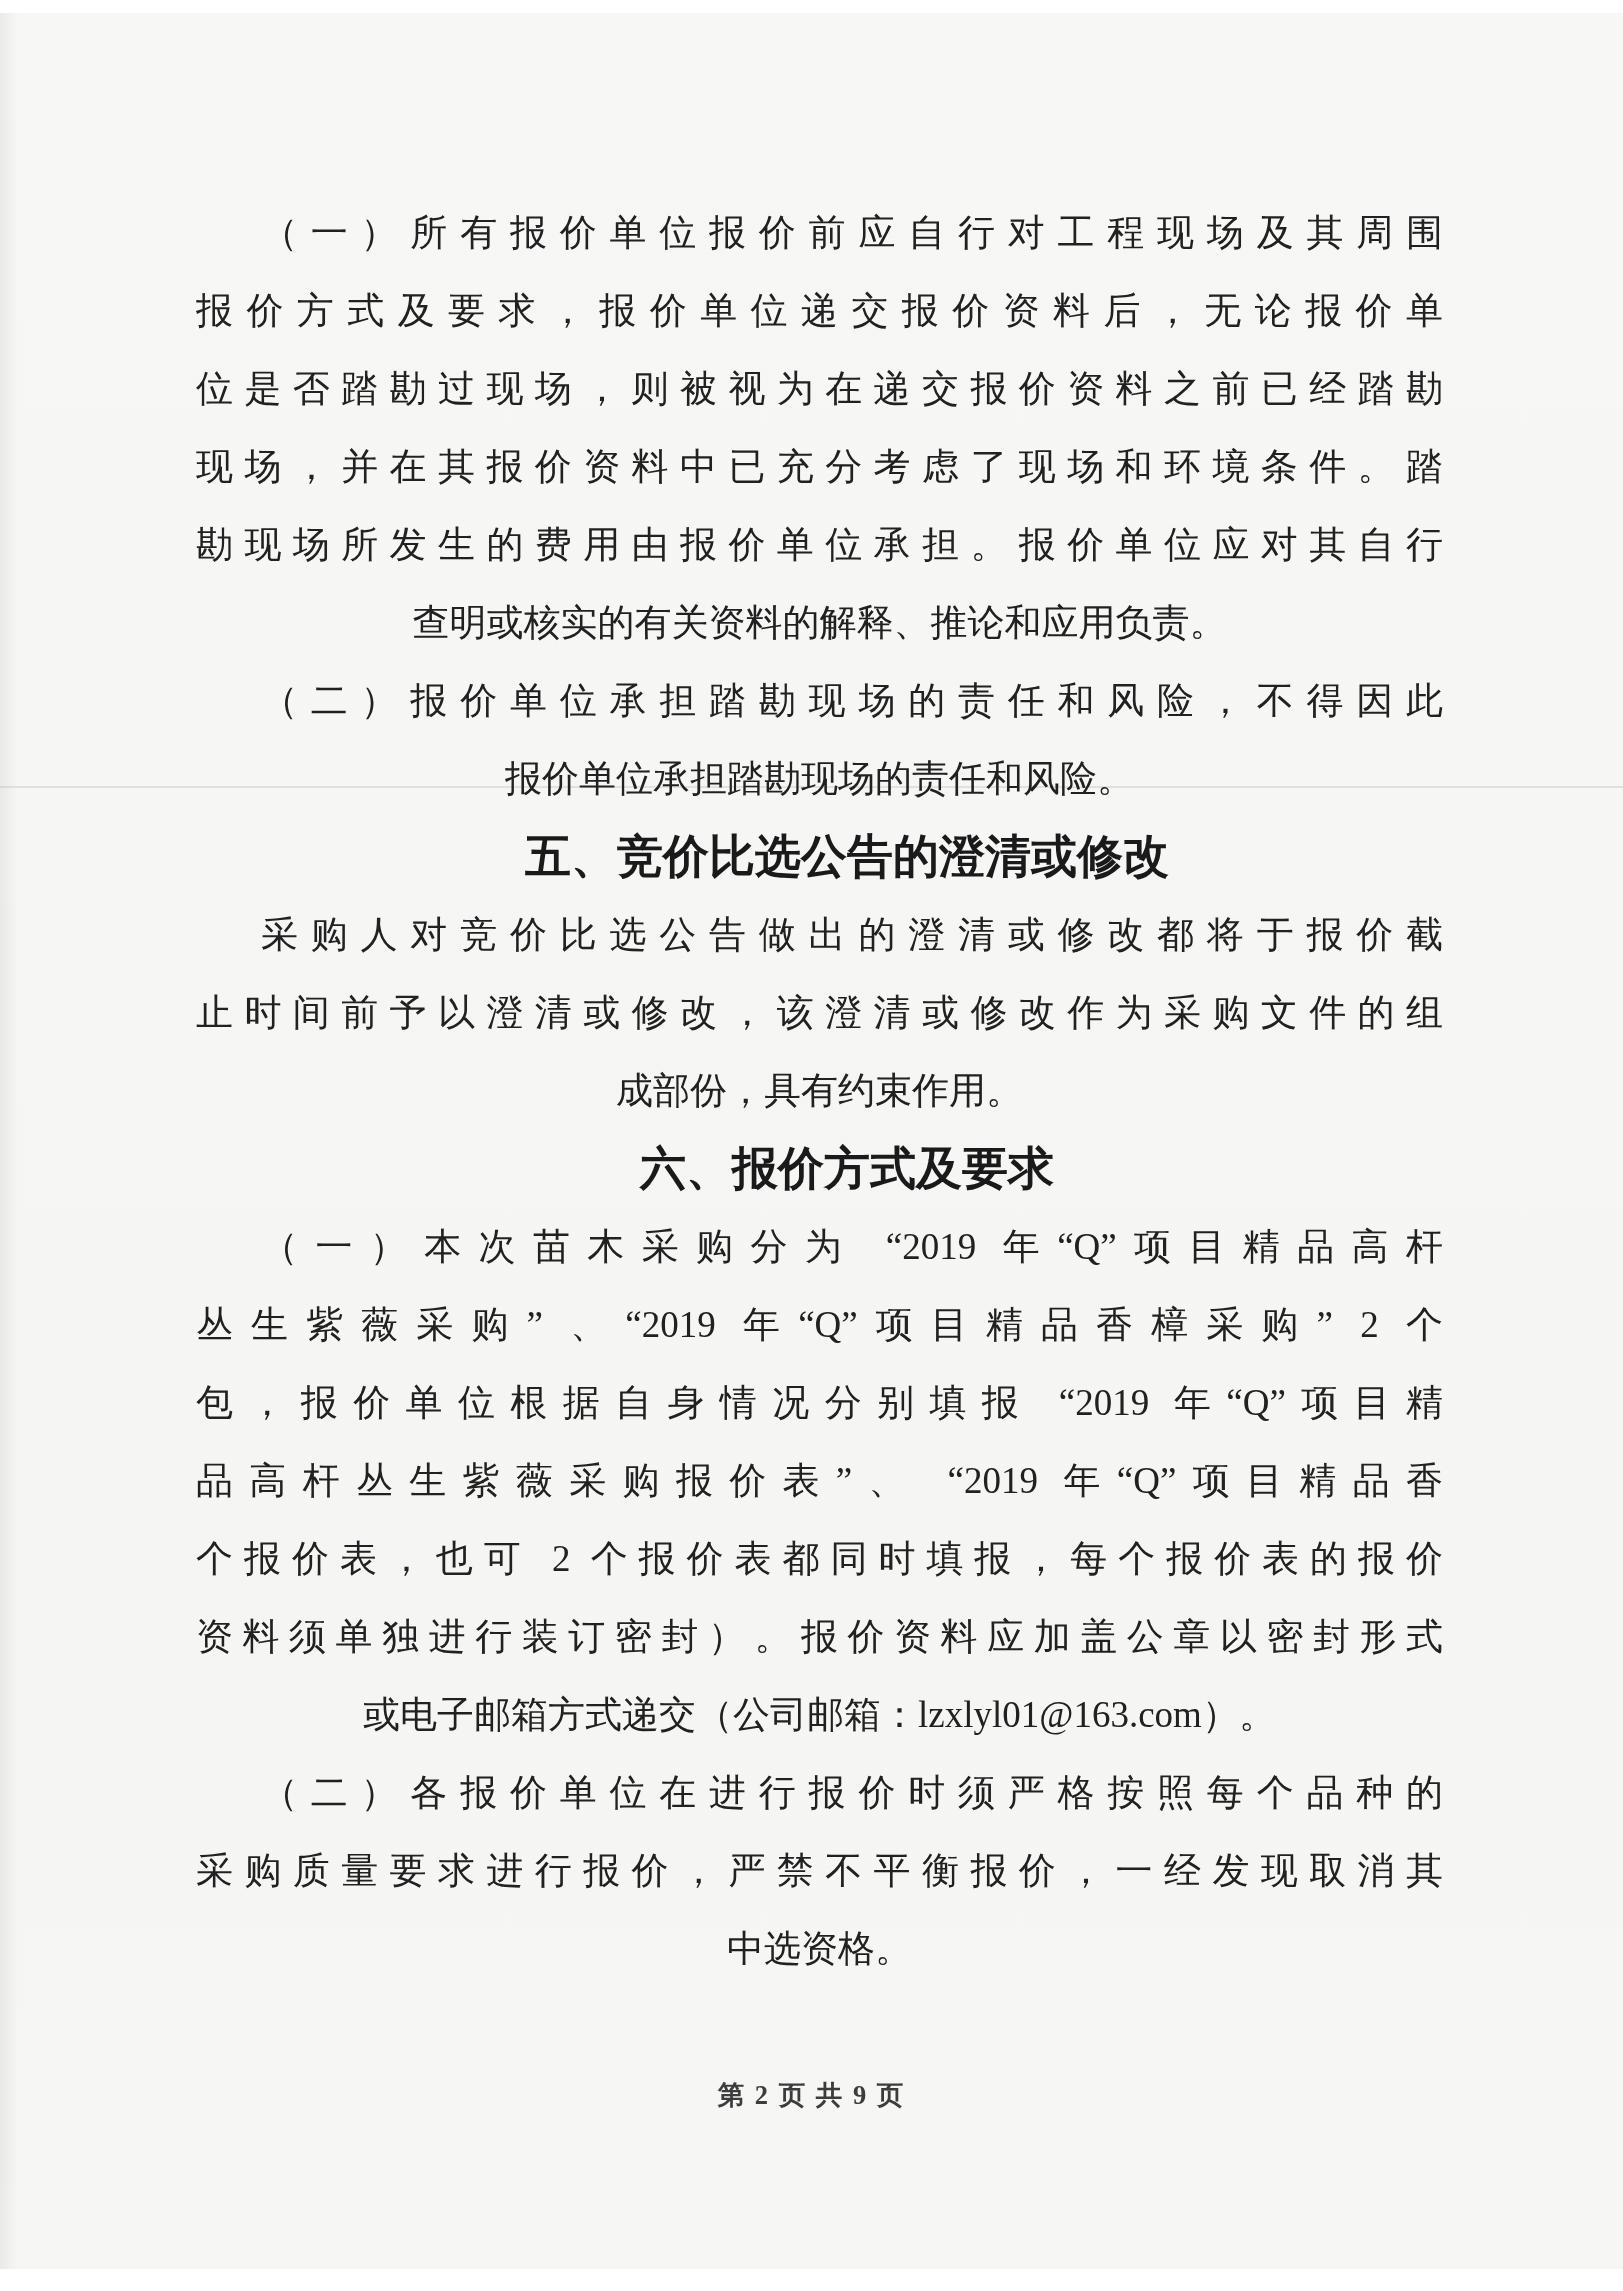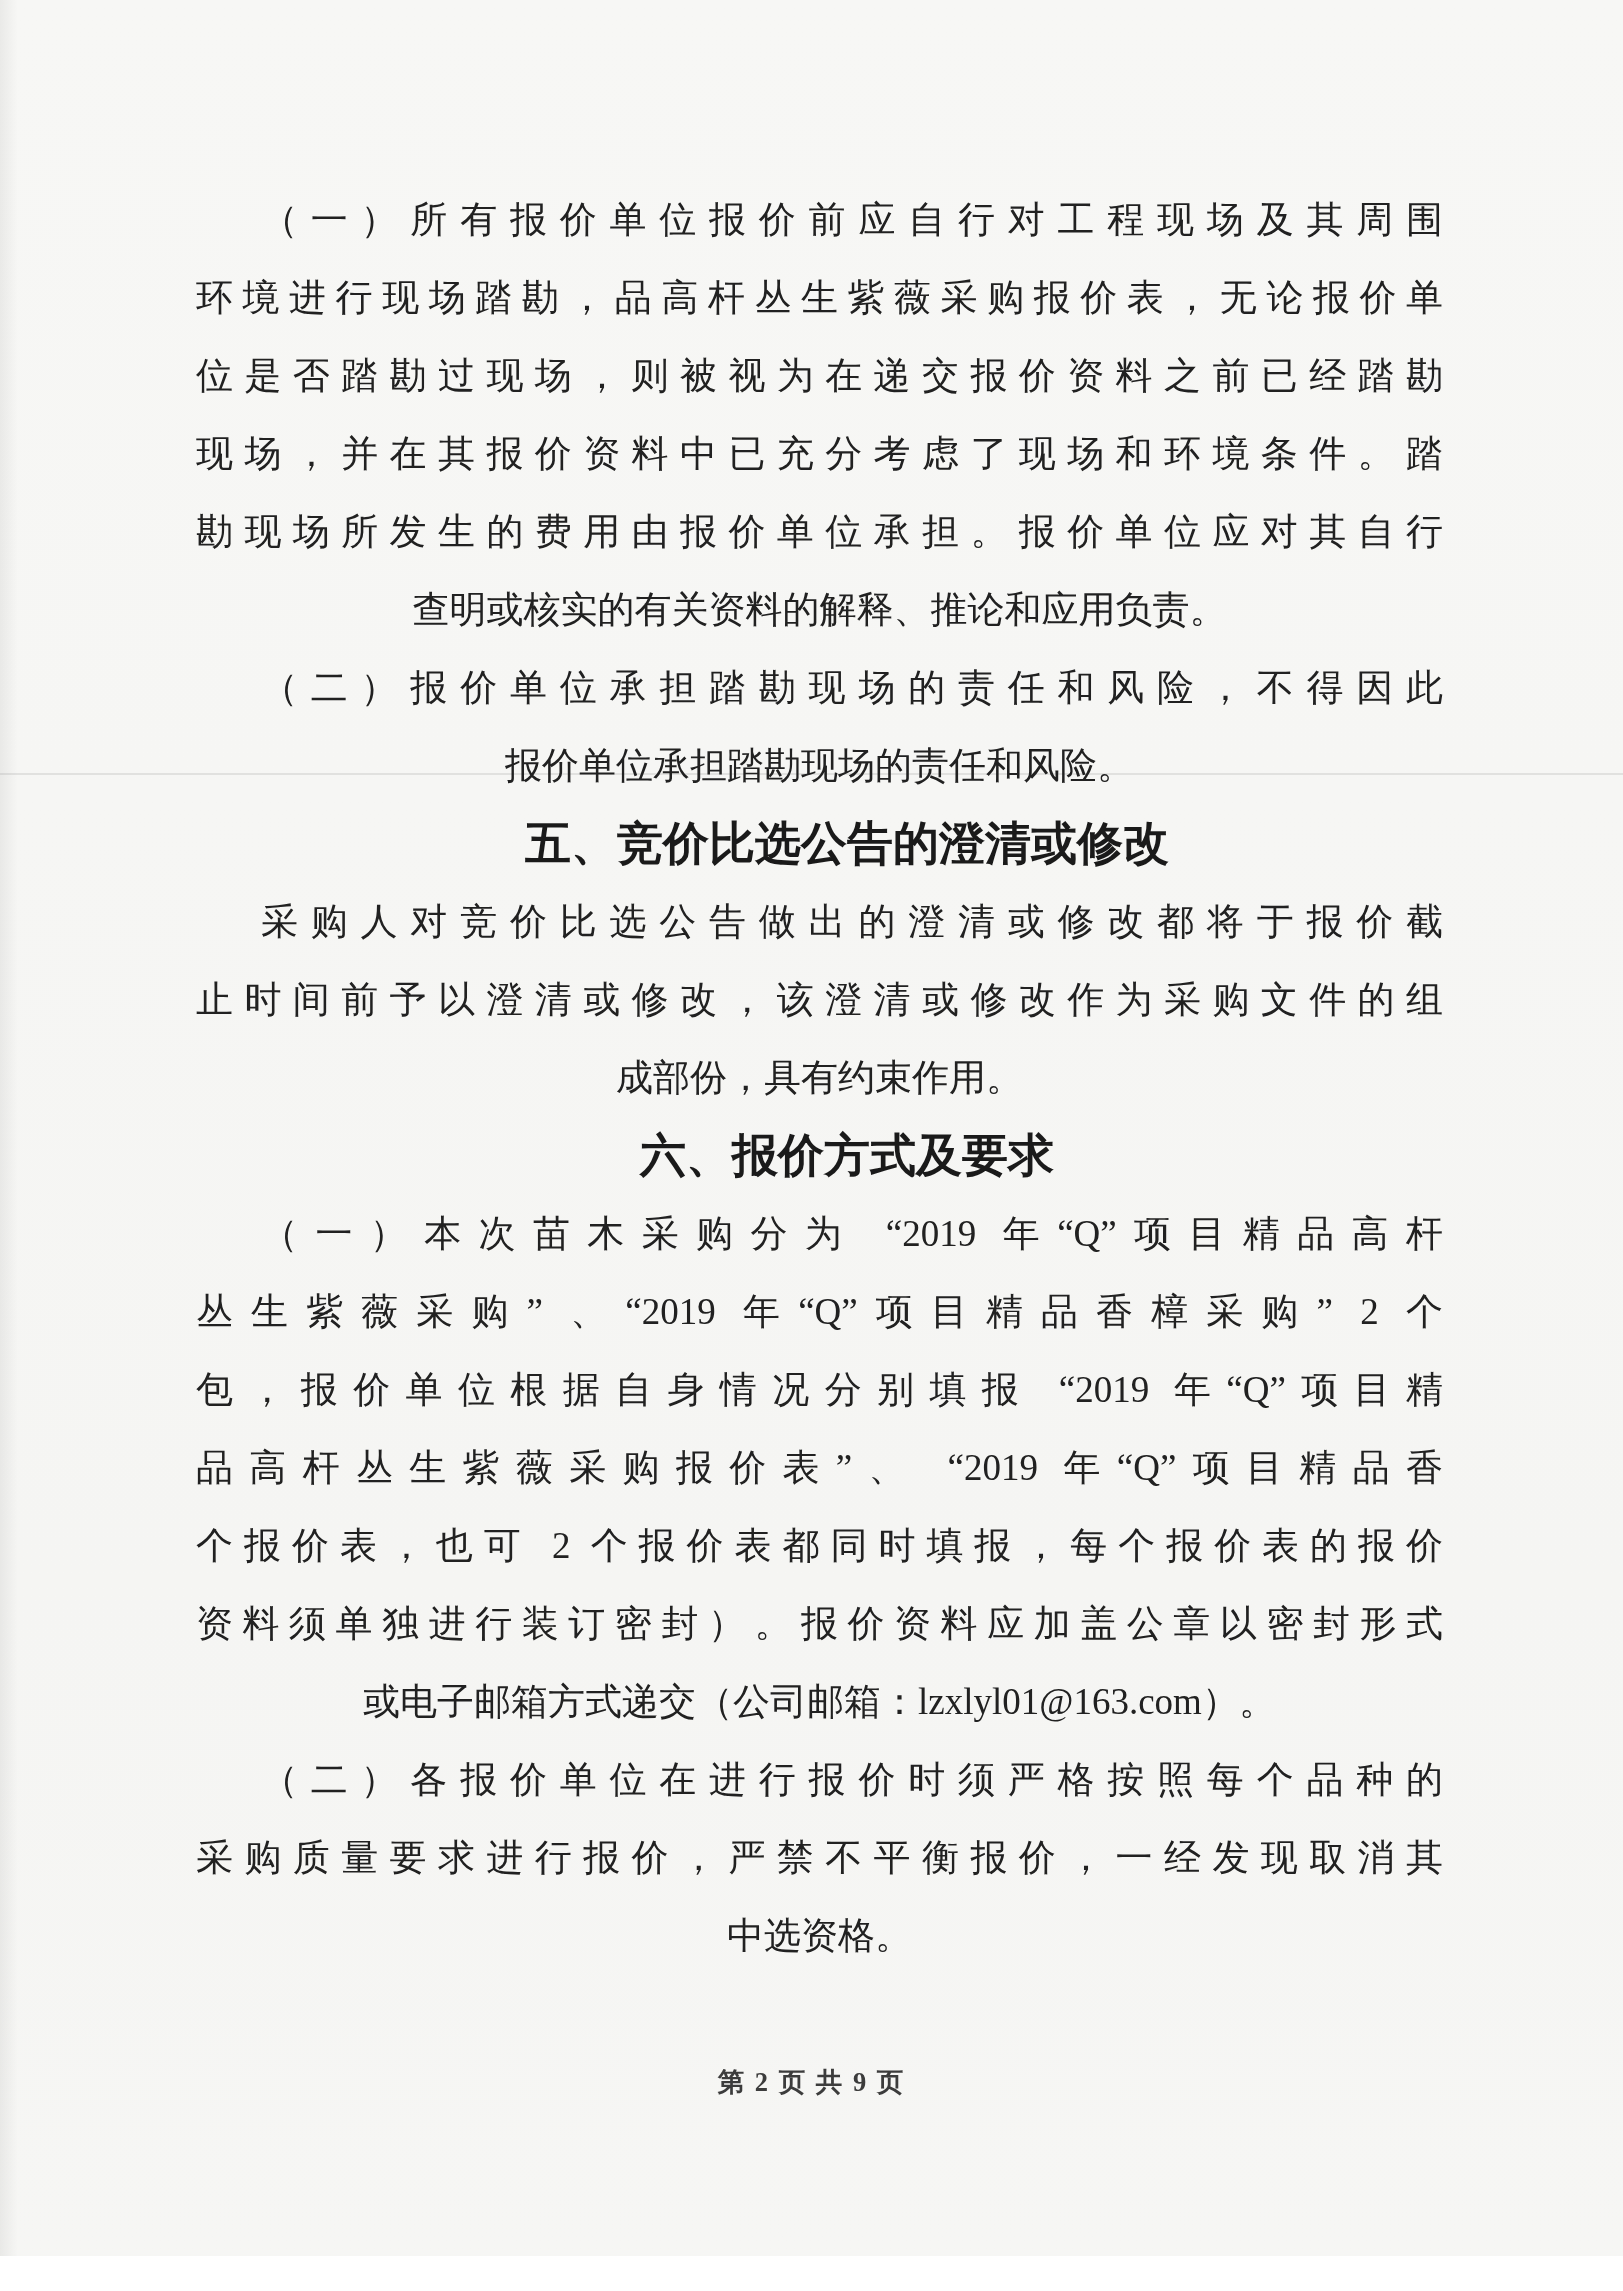--- a/index.html
+++ b/index.html
@@ -3,20 +3,21 @@
 <meta charset="utf-8">
 <style>
   html, body { margin: 0; padding: 0; background: #ffffff; }
   .page {
     position: relative;
     width: 1623px;
     height: 2256px;
     background: linear-gradient(180deg, #f7f7f5 0%, #f5f5f3 70%, #f6f6f4 100%);
     overflow: hidden;
     font-family: "Liberation Serif", "DejaVu Serif", serif;
+    margin-top: 13px;
   }
   
   .edge-left {
     position: absolute; left: 0; top: 0; width: 17.6px; height: 100%;
     background: linear-gradient(90deg, rgba(0,0,0,0.055), rgba(0,0,0,0));
   }
   .textblock {
     position: absolute;
     left: 196px;
     top: 181px;
@@ -72,21 +73,21 @@
 </style>
 </head>
 <body>
 
 <div class="page">
   <div class="edge-left"></div>
   <div class="faint-rule"></div>
 
   <div class="textblock">
     <div class="ln j ind">（一）所有报价单位报价前应自行对工程现场及其周围</div>
-    <div class="ln j">环境进行现场踏勘，品高杆丛生紫薇采购报价表，无论报价单</div>
+    <div class="ln j">报价方式及要求，报价单位递交报价资料后，无论报价单</div>
     <div class="ln j">位是否踏勘过现场，则被视为在递交报价资料之前已经踏勘</div>
     <div class="ln j">现场，并在其报价资料中已充分考虑了现场和环境条件。踏</div>
     <div class="ln j">勘现场所发生的费用由报价单位承担。报价单位应对其自行</div>
     <div class="ln">查明或核实的有关资料的解释、推论和应用负责。</div>
     <div class="ln j ind">（二）报价单位承担踏勘现场的责任和风险，不得因此</div>
     <div class="ln">报价单位承担踏勘现场的责任和风险。</div>
     <div class="ln hd">五、竞价比选公告的澄清或修改</div>
     <div class="ln j ind">采购人对竞价比选公告做出的澄清或修改都将于报价截</div>
     <div class="ln j">止时间前予以澄清或修改，该澄清或修改作为采购文件的组</div>
     <div class="ln">成部份，具有约束作用。</div>

